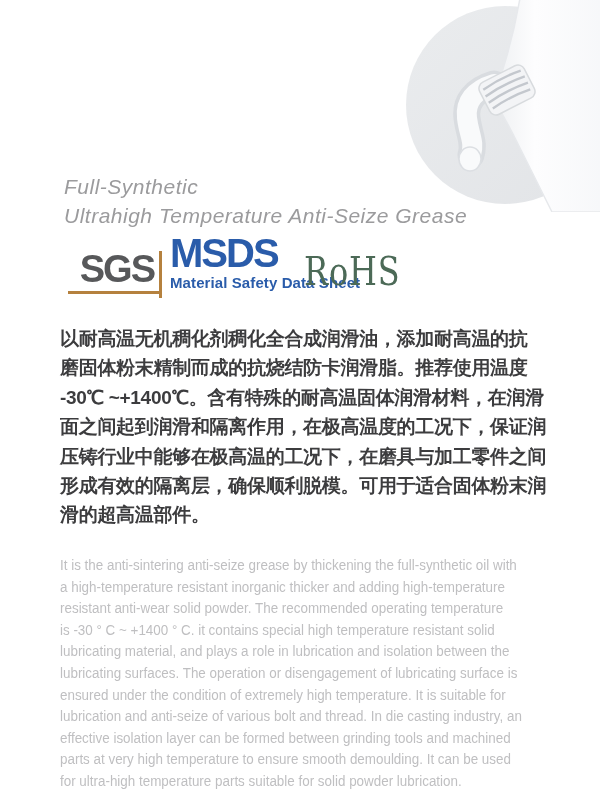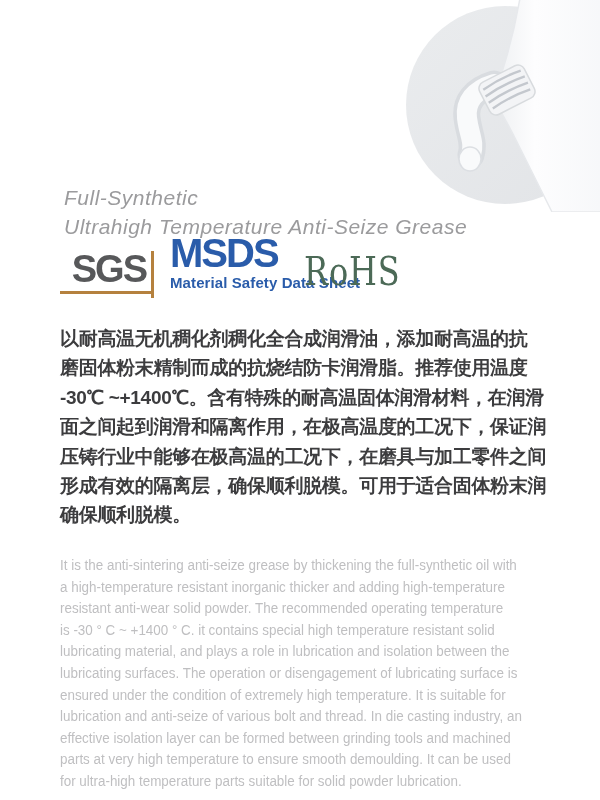--- a/index.html
+++ b/index.html
@@ -6,26 +6,26 @@
   .page{position:relative;width:600px;height:800px;overflow:hidden;background:#ffffff;
         font-family:"Liberation Sans",sans-serif;}
 
   
   .hero-svg{position:absolute;left:400px;top:0;width:210px;height:212px;}
 
   
   .title-block{position:absolute;left:62px;top:34px;}
   .title-cn{font-size:46px;color:#1c1c1e;font-weight:500;letter-spacing:4px;line-height:60px;}
   .title-accent{font-size:50px;color:#b62d69;font-weight:700;letter-spacing:2px;line-height:60px;}
-  .subtitle{position:absolute;left:64px;top:183px;font-style:italic;color:#9b9b9d;
+  .subtitle{position:absolute;left:64px;top:172px;font-style:italic;color:#9b9b9d;
             font-size:21px;line-height:29px;letter-spacing:.5px;}
 
   
   .logos{position:absolute;left:0;top:0;width:600px;height:0;}
-  .sgs{position:absolute;left:60px;top:250px;width:94px;height:44px;}
+  .sgs{position:absolute;left:68px;top:250px;width:94px;height:44px;}
   .sgs-text{position:absolute;right:8px;top:-2px;font-size:38px;font-weight:700;
             color:#57585a;letter-spacing:-2px;line-height:42px;}
   .sgs-underline{position:absolute;left:0;bottom:0;width:94px;height:3px;background:#b5813e;}
   .sgs-vbar{position:absolute;right:0;top:1px;width:3px;height:47px;background:#b5813e;}
   .msds{position:absolute;left:170px;top:233px;}
   .msds-text{font-size:40px;font-weight:700;color:#2a5caa;letter-spacing:-2px;line-height:40px;}
   .msds-sub{font-size:15px;font-weight:700;color:#2a5caa;letter-spacing:.1px;margin-top:1px;white-space:nowrap;}
   .rohs{position:absolute;left:304px;top:248px;font-family:"DejaVu Serif",serif;font-size:40px;
         color:#4c6a57;letter-spacing:1px;line-height:46px;transform:scaleX(.8);transform-origin:left top;}
 
@@ -93,21 +93,21 @@
     </div>
   </div>
 
   <div class="desc-cn">
     <div class="line">以耐高温无机稠化剂稠化全合成润滑油，添加耐高温的抗</div>
     <div class="line">磨固体粉末精制而成的抗烧结防卡润滑脂。推荐使用温度</div>
     <div class="line">-30℃ ~+1400℃。含有特殊的耐高温固体润滑材料，在润滑</div>
     <div class="line">面之间起到润滑和隔离作用，在极高温度的工况下，保证润</div>
     <div class="line">压铸行业中能够在极高温的工况下，在磨具与加工零件之间</div>
     <div class="line">形成有效的隔离层，确保顺利脱模。可用于适合固体粉末润</div>
-    <div class="line">确保顺利脱模。</div>
+    <div class="line">滑的超高温部件。</div>
   </div>
 
   <div class="desc-en">
     <div class="line">It is the anti-sintering anti-seize grease by thickening the full-synthetic oil with</div>
     <div class="line">a high-temperature resistant inorganic thicker and adding high-temperature</div>
     <div class="line">resistant anti-wear solid powder. The recommended operating temperature</div>
     <div class="line">is -30 ° C ~ +1400 ° C. it contains special high temperature resistant solid</div>
     <div class="line">lubricating material, and plays a role in lubrication and isolation between the</div>
     <div class="line">lubricating surfaces. The operation or disengagement of lubricating surface is</div>
     <div class="line">ensured under the condition of extremely high temperature. It is suitable for</div>

